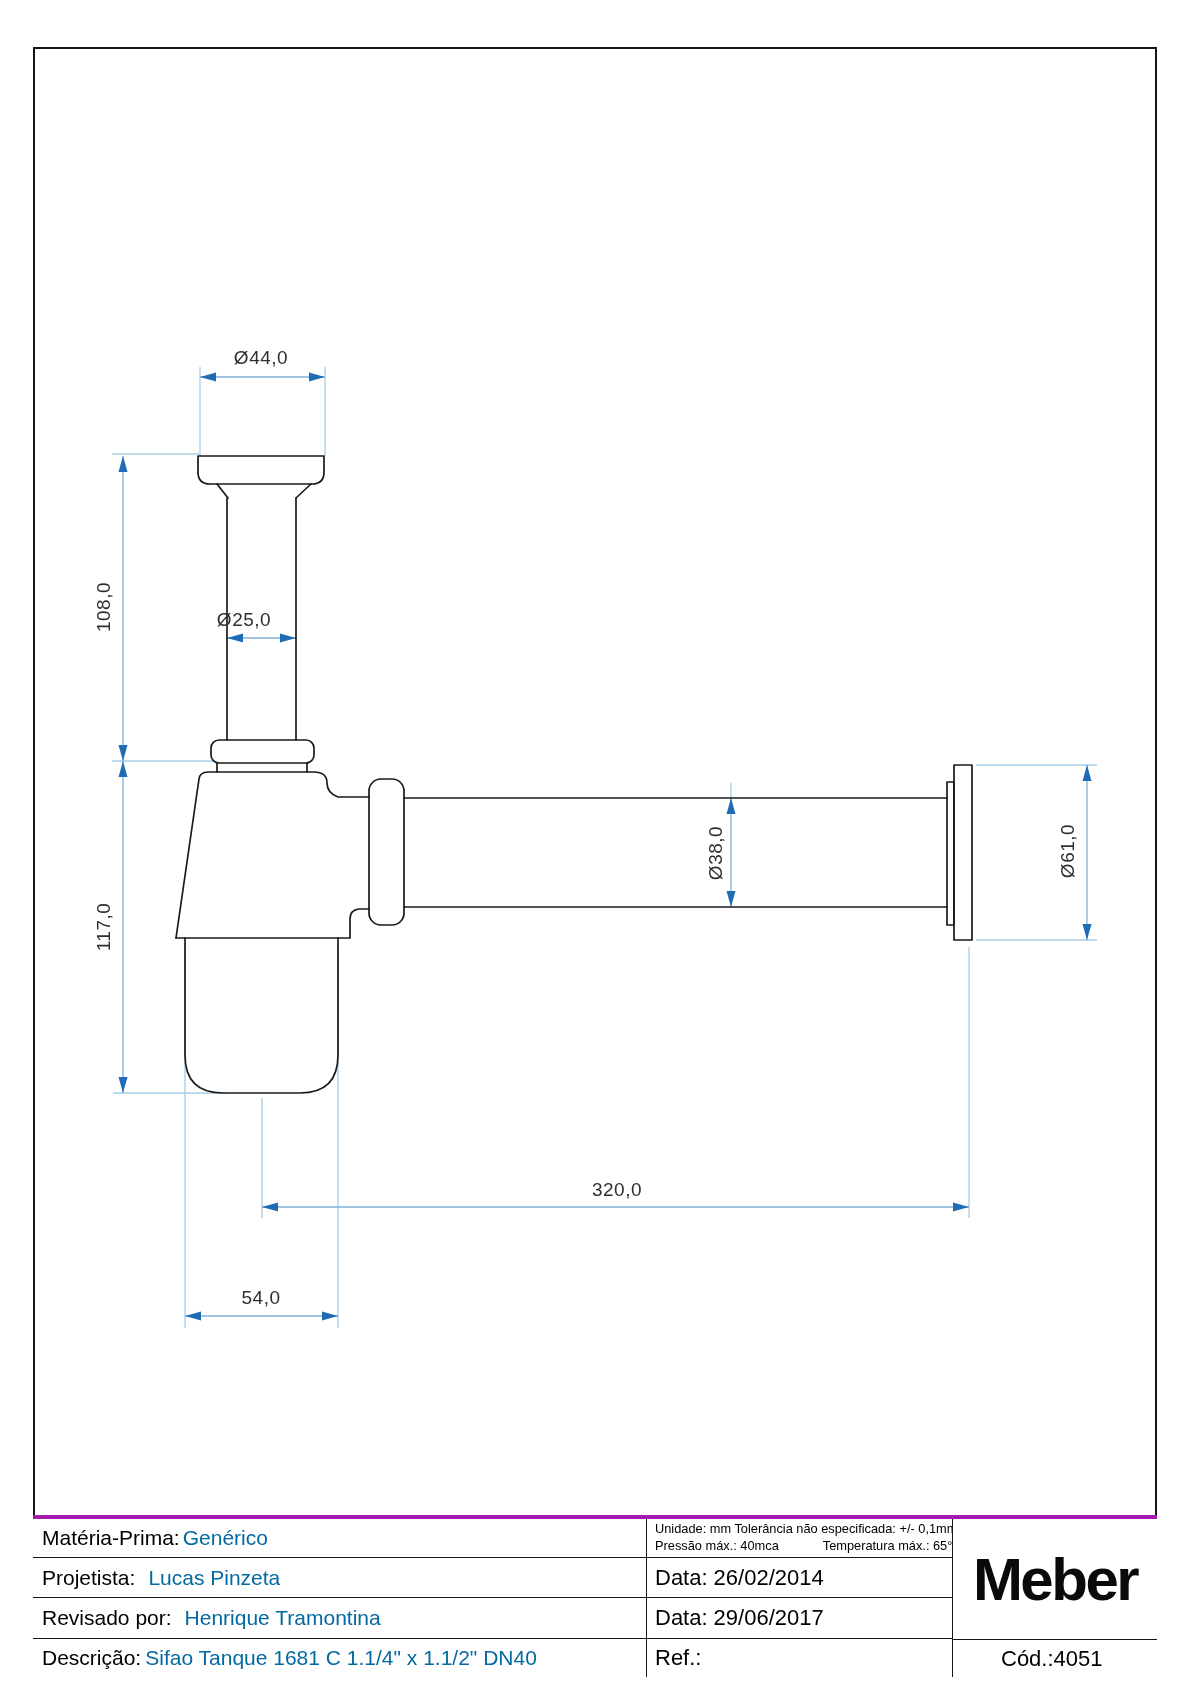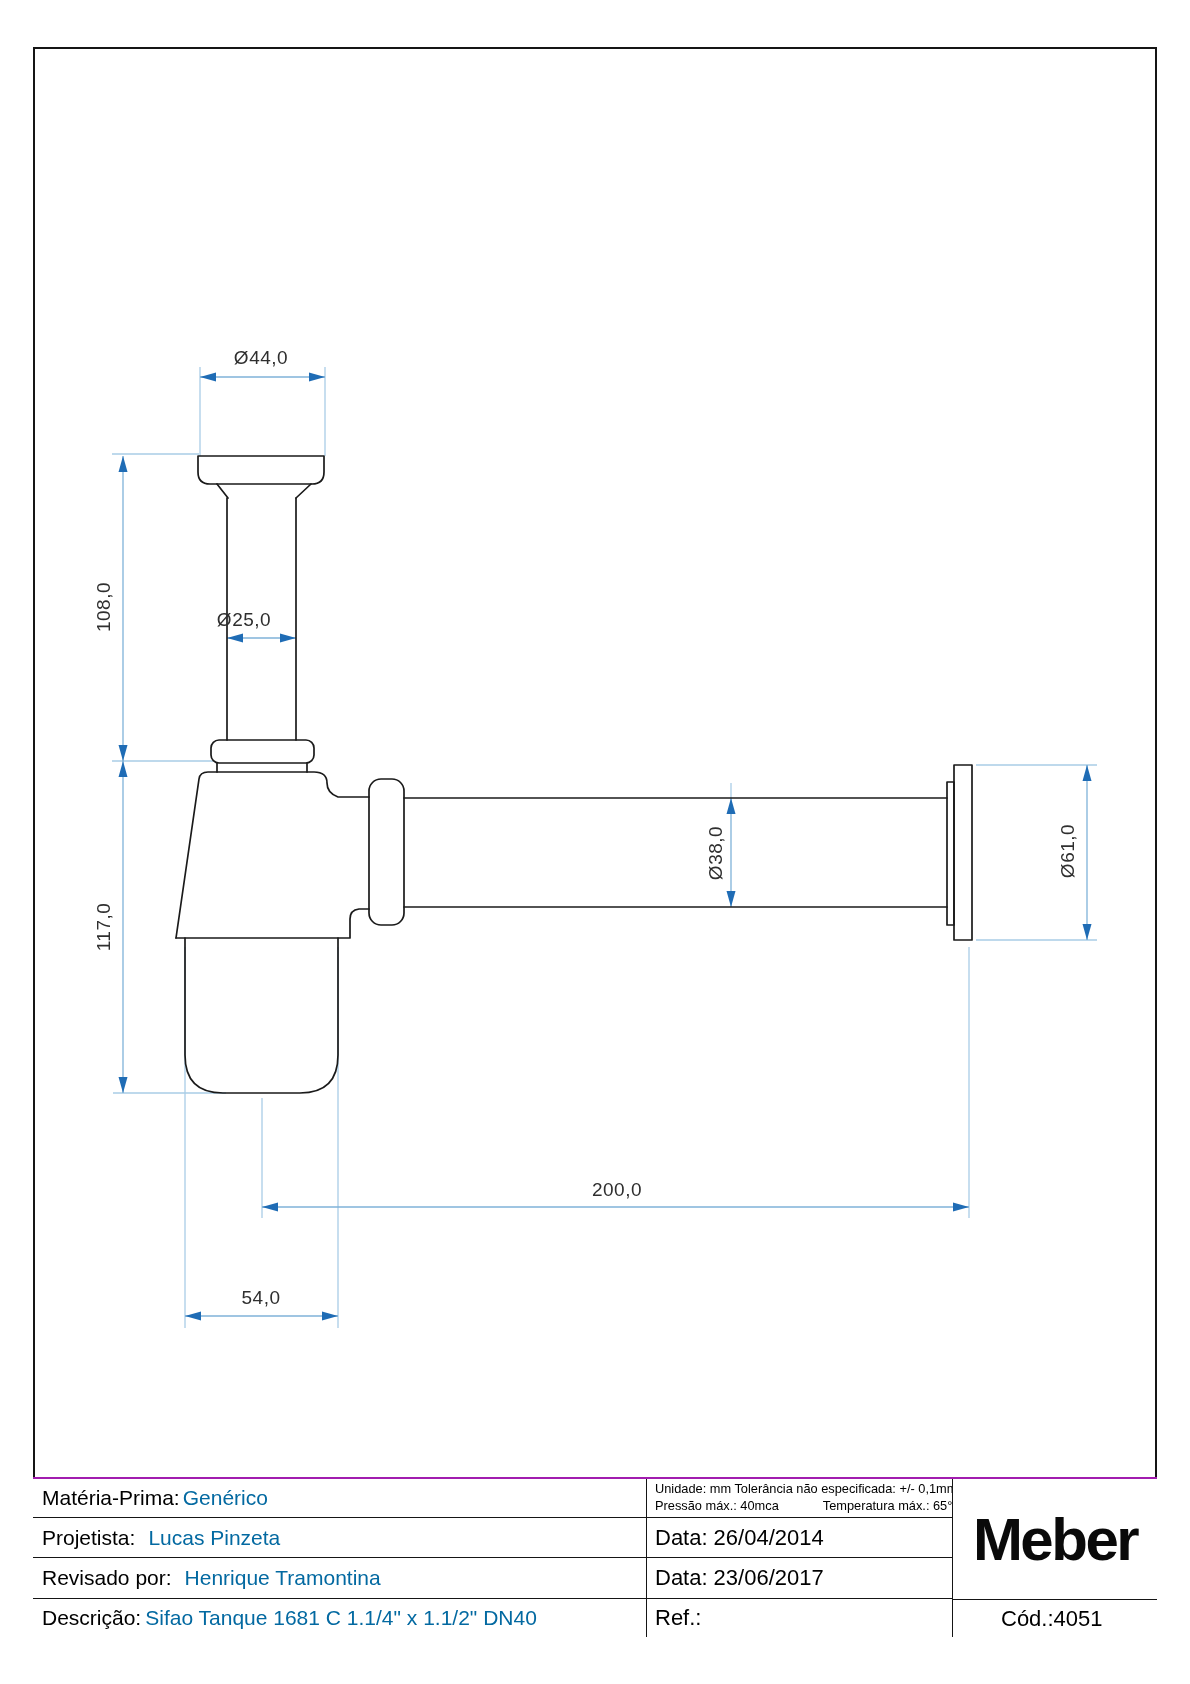--- a/index.html
+++ b/index.html
@@ -6,21 +6,21 @@
   body{width:1190px;height:1684px;position:relative;font-family:"Liberation Sans",sans-serif;overflow:hidden;}
   .abs{position:absolute;}
   
   #page-frame{left:33px;top:47px;width:1124px;height:1588px;border:2.5px solid #151515;box-sizing:border-box;}
   
   #drawing-svg{left:0;top:0;width:1190px;height:1684px;}
   
   .dim-label{position:absolute;font-size:19px;color:#2f2f2f;white-space:nowrap;transform:translate(-50%,-50%);letter-spacing:0.5px;}
   .dim-label.vert{transform:translate(-50%,-50%) rotate(-90deg);}
   
-  #title-block{left:33px;top:1477px;width:1124px;height:158px;box-sizing:border-box;border-top:2px solid #a21caf;}
+  #title-block{left:33px;top:1515px;width:1124px;height:158px;box-sizing:border-box;border-top:4px solid #a21caf;}
   .tb-cell{position:absolute;box-sizing:border-box;display:flex;align-items:center;background:#fff;}
   .tb-bb{border-bottom:1.5px solid #151515;}
   .tb-bl{border-left:1.5px solid #151515;}
   .tb-bt{border-top:1.5px solid #151515;padding-left:40px;}
   .tb-label{font-size:21px;color:#000;padding-left:9px;white-space:nowrap;}
   .tb-value{font-size:21px;color:#0369a1;white-space:nowrap;}
   .tb-mid-text{font-size:22px;color:#000;padding-left:8px;white-space:nowrap;}
   .specs-box{flex-direction:column;align-items:flex-start;justify-content:center;line-height:1.3;}
   .specs-line{font-size:12.8px;color:#000;padding-left:8px;white-space:nowrap;}
   .brand-cell{justify-content:center;}
@@ -96,21 +96,21 @@
     <rect x="954" y="765" width="18" height="175"></rect>
   </g>
 </svg>
 
 <div class="dim-label" style="left:261px;top:358px;">Ø44,0</div>
 <div class="dim-label vert" style="left:104px;top:607px;">108,0</div>
 <div class="dim-label" style="left:244px;top:620px;">Ø25,0</div>
 <div class="dim-label vert" style="left:104px;top:927px;">117,0</div>
 <div class="dim-label vert" style="left:716px;top:853px;">Ø38,0</div>
 <div class="dim-label vert" style="left:1068px;top:851px;">Ø61,0</div>
-<div class="dim-label" style="left:617px;top:1190px;">200,0</div>
+<div class="dim-label" style="left:617px;top:1190px;">320,0</div>
 <div class="dim-label" style="left:261px;top:1298px;">54,0</div>
 
 <div class="abs" id="title-block">
 
   <div class="tb-cell tb-bb" style="left:0;top:0;width:613px;height:39px;">
     <span class="tb-label">Matéria-Prima:</span>
     <span class="tb-value" style="margin-left:3px;">Genérico</span>
   </div>
   <div class="tb-cell tb-bb" style="left:0;top:39px;width:613px;height:40px;">
     <span class="tb-label">Projetista:</span>
@@ -126,25 +126,25 @@
   </div>
 
   <div class="tb-cell tb-bl tb-bb specs-box" style="left:613px;top:0;width:306px;height:39px;">
     <div class="specs-line">Unidade: mm Tolerância não especificada: +/- 0,1mm</div>
     <div class="specs-line">
       <span>Pressão máx.: 40mca</span><span style="display:inline-block;width:44px;"></span><span>Temperatura máx.: 65°C</span>
     </div>
   </div>
   <div class="tb-cell tb-bl tb-bb" style="left:613px;top:39px;width:306px;height:40px;">
     <span class="tb-mid-text">Data:</span>
-    <span class="tb-mid-text" style="padding-left:6px;">26/04/2014</span>
+    <span class="tb-mid-text" style="padding-left:6px;">26/02/2014</span>
   </div>
   <div class="tb-cell tb-bl tb-bb" style="left:613px;top:79px;width:306px;height:41px;">
     <span class="tb-mid-text">Data:</span>
-    <span class="tb-mid-text" style="padding-left:6px;">23/06/2017</span>
+    <span class="tb-mid-text" style="padding-left:6px;">29/06/2017</span>
   </div>
   <div class="tb-cell tb-bl" style="left:613px;top:120px;width:306px;height:38px;">
     <span class="tb-mid-text">Ref.:</span>
   </div>
 
   <div class="tb-cell tb-bl brand-cell" style="left:919px;top:0;width:205px;height:120px;">
     <span class="brand-word">Meber</span>
   </div>
   <div class="tb-cell tb-bl tb-bt" style="left:919px;top:120px;width:205px;height:38px;">
     <span class="tb-mid-text">Cód.:</span>

